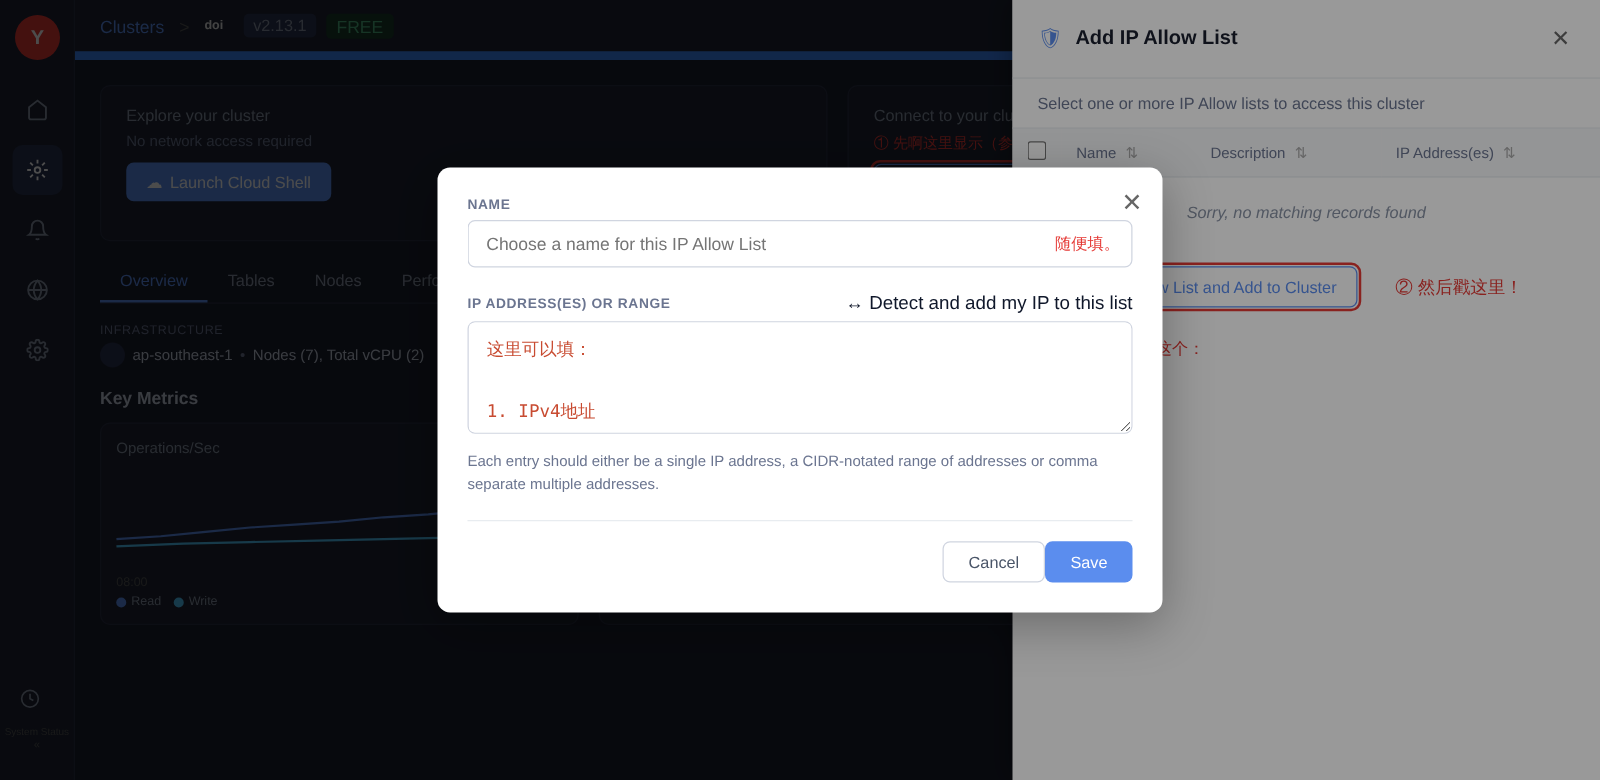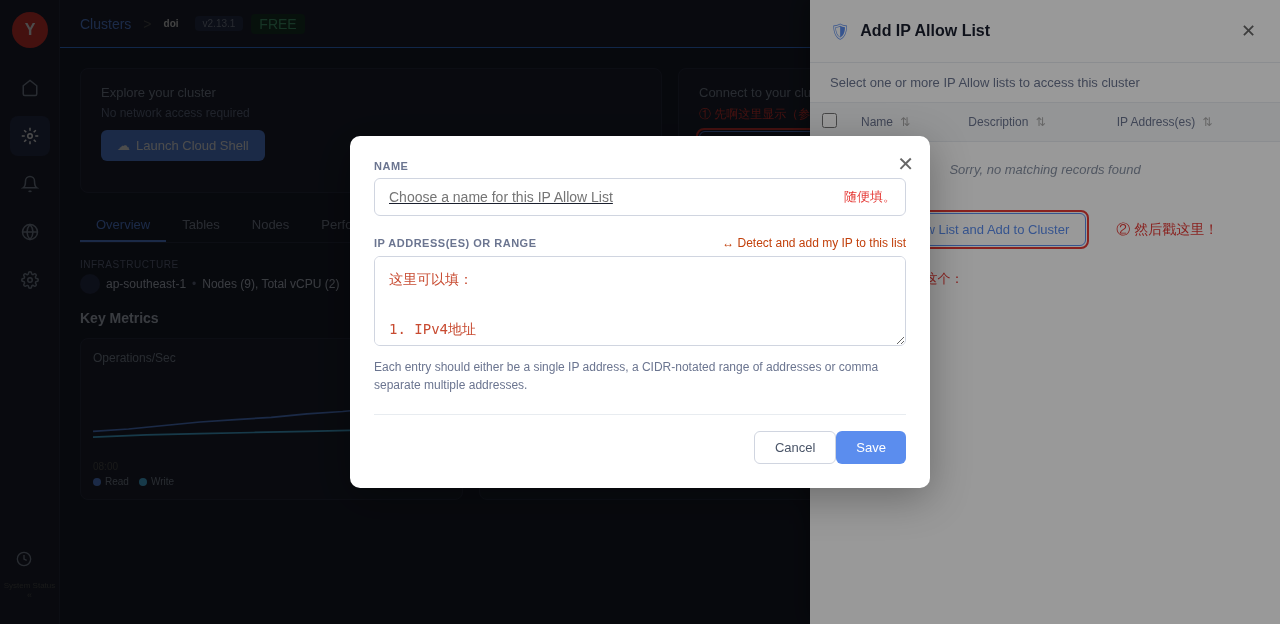--- a/index.html
+++ b/index.html
@@ -46,36 +46,36 @@
       background: #1a1f2e;
     }
 
     
     .top-header {
       height: 48px;
       background: #1e2433;
       display: flex;
       align-items: center;
       padding: 12px 20px;
-      border-bottom: 1px solid #3b82f6;
+      border-bottom: 7px solid #3b82f6;
       gap: 8px;
       flex-shrink: 0;
     }
     .breadcrumb-clusters {
       color: #5b8dee;
       font-size: 14px;
       font-weight: 500;
       cursor: pointer;
     }
     .breadcrumb-sep { color: #555; font-size: 14px; margin: 0 4px; }
     .breadcrumb-doi { color: #e0e0e0; font-size: 10px; font-weight: 600; }
     .version-badge {
       background: #2a3250;
       color: #8892a4;
-      font-size: 10px;
+      font-size: 13px;
       padding: 2px 8px;
       border-radius: 4px;
       margin-left: 8px;
     }
     .free-badge {
       background: #1a3a2a;
       color: #4caf7d;
       font-size: 14px;
       padding: 2px 8px;
       border-radius: 4px;
@@ -305,21 +305,20 @@
     }
     .form-input {
       width: 100%;
       border: 1px solid #d0d5e0;
       border-radius: 6px;
       padding: 10px 14px;
       font-size: 14px;
       color: #1a1f2e;
       outline: none;
       background: #fff;
-      text-decoration: underline;
     }
     .form-textarea {
       width: 100%;
       border: 1px solid #d0d5e0;
       border-radius: 6px;
       padding: 10px 14px;
       font-size: 14px;
       color: #1a1f2e;
       outline: none;
       background: #fff;
@@ -332,21 +331,21 @@
       border-radius: 6px;
       padding: 10px 14px;
       font-size: 14px;
       color: #c84b31;
       outline: none;
       background: #fff;
       resize: vertical;
       min-height: 90px;
       line-height: 1.8;
     }
-    .detect-link { color: #c2410c; font-size: 12px; cursor: pointer; display: flex; align-items: center; gap: 4px; text-align: right; }
+    .detect-link { color: #0f172a; font-size: 15px; cursor: pointer; display: flex; align-items: center; gap: 4px; text-align: right; }
     .form-hint { font-size: 12px; color: #6b7590; margin-top: 8px; line-height: 1.5; }
     .ip-label-row { display: flex; justify-content: space-between; align-items: center; margin-bottom: 6px; }
     .inner-modal-footer {
       display: flex;
       justify-content: flex-end;
       padding-top: 16px;
       border-top: 1px solid #e8ecf0;
       margin-top: 16px;
     }
     .btn-cancel {
@@ -503,21 +502,21 @@
         <div class="nav-tab">Settings</div>
       </div>
 
       <div class="infra-section">
         <div class="infra-group">
           <div class="infra-label">INFRASTRUCTURE</div>
           <div class="infra-value">
             <span class="region-dot"></span>
             <span>ap-southeast-1</span>
             <span style="color:#6b7590;">•</span>
-            <span>Nodes (9), Total vCPU (2)</span>
+            <span>Nodes (7), Total vCPU (2)</span>
           </div>
         </div>
         <div class="infra-group">
           <div class="infra-label">FAULT TOLERANCE</div>
           <div class="infra-value">None</div>
         </div>
       </div>
 
       <div class="metrics-title">Key Metrics</div>
       <div class="metrics-grid">

